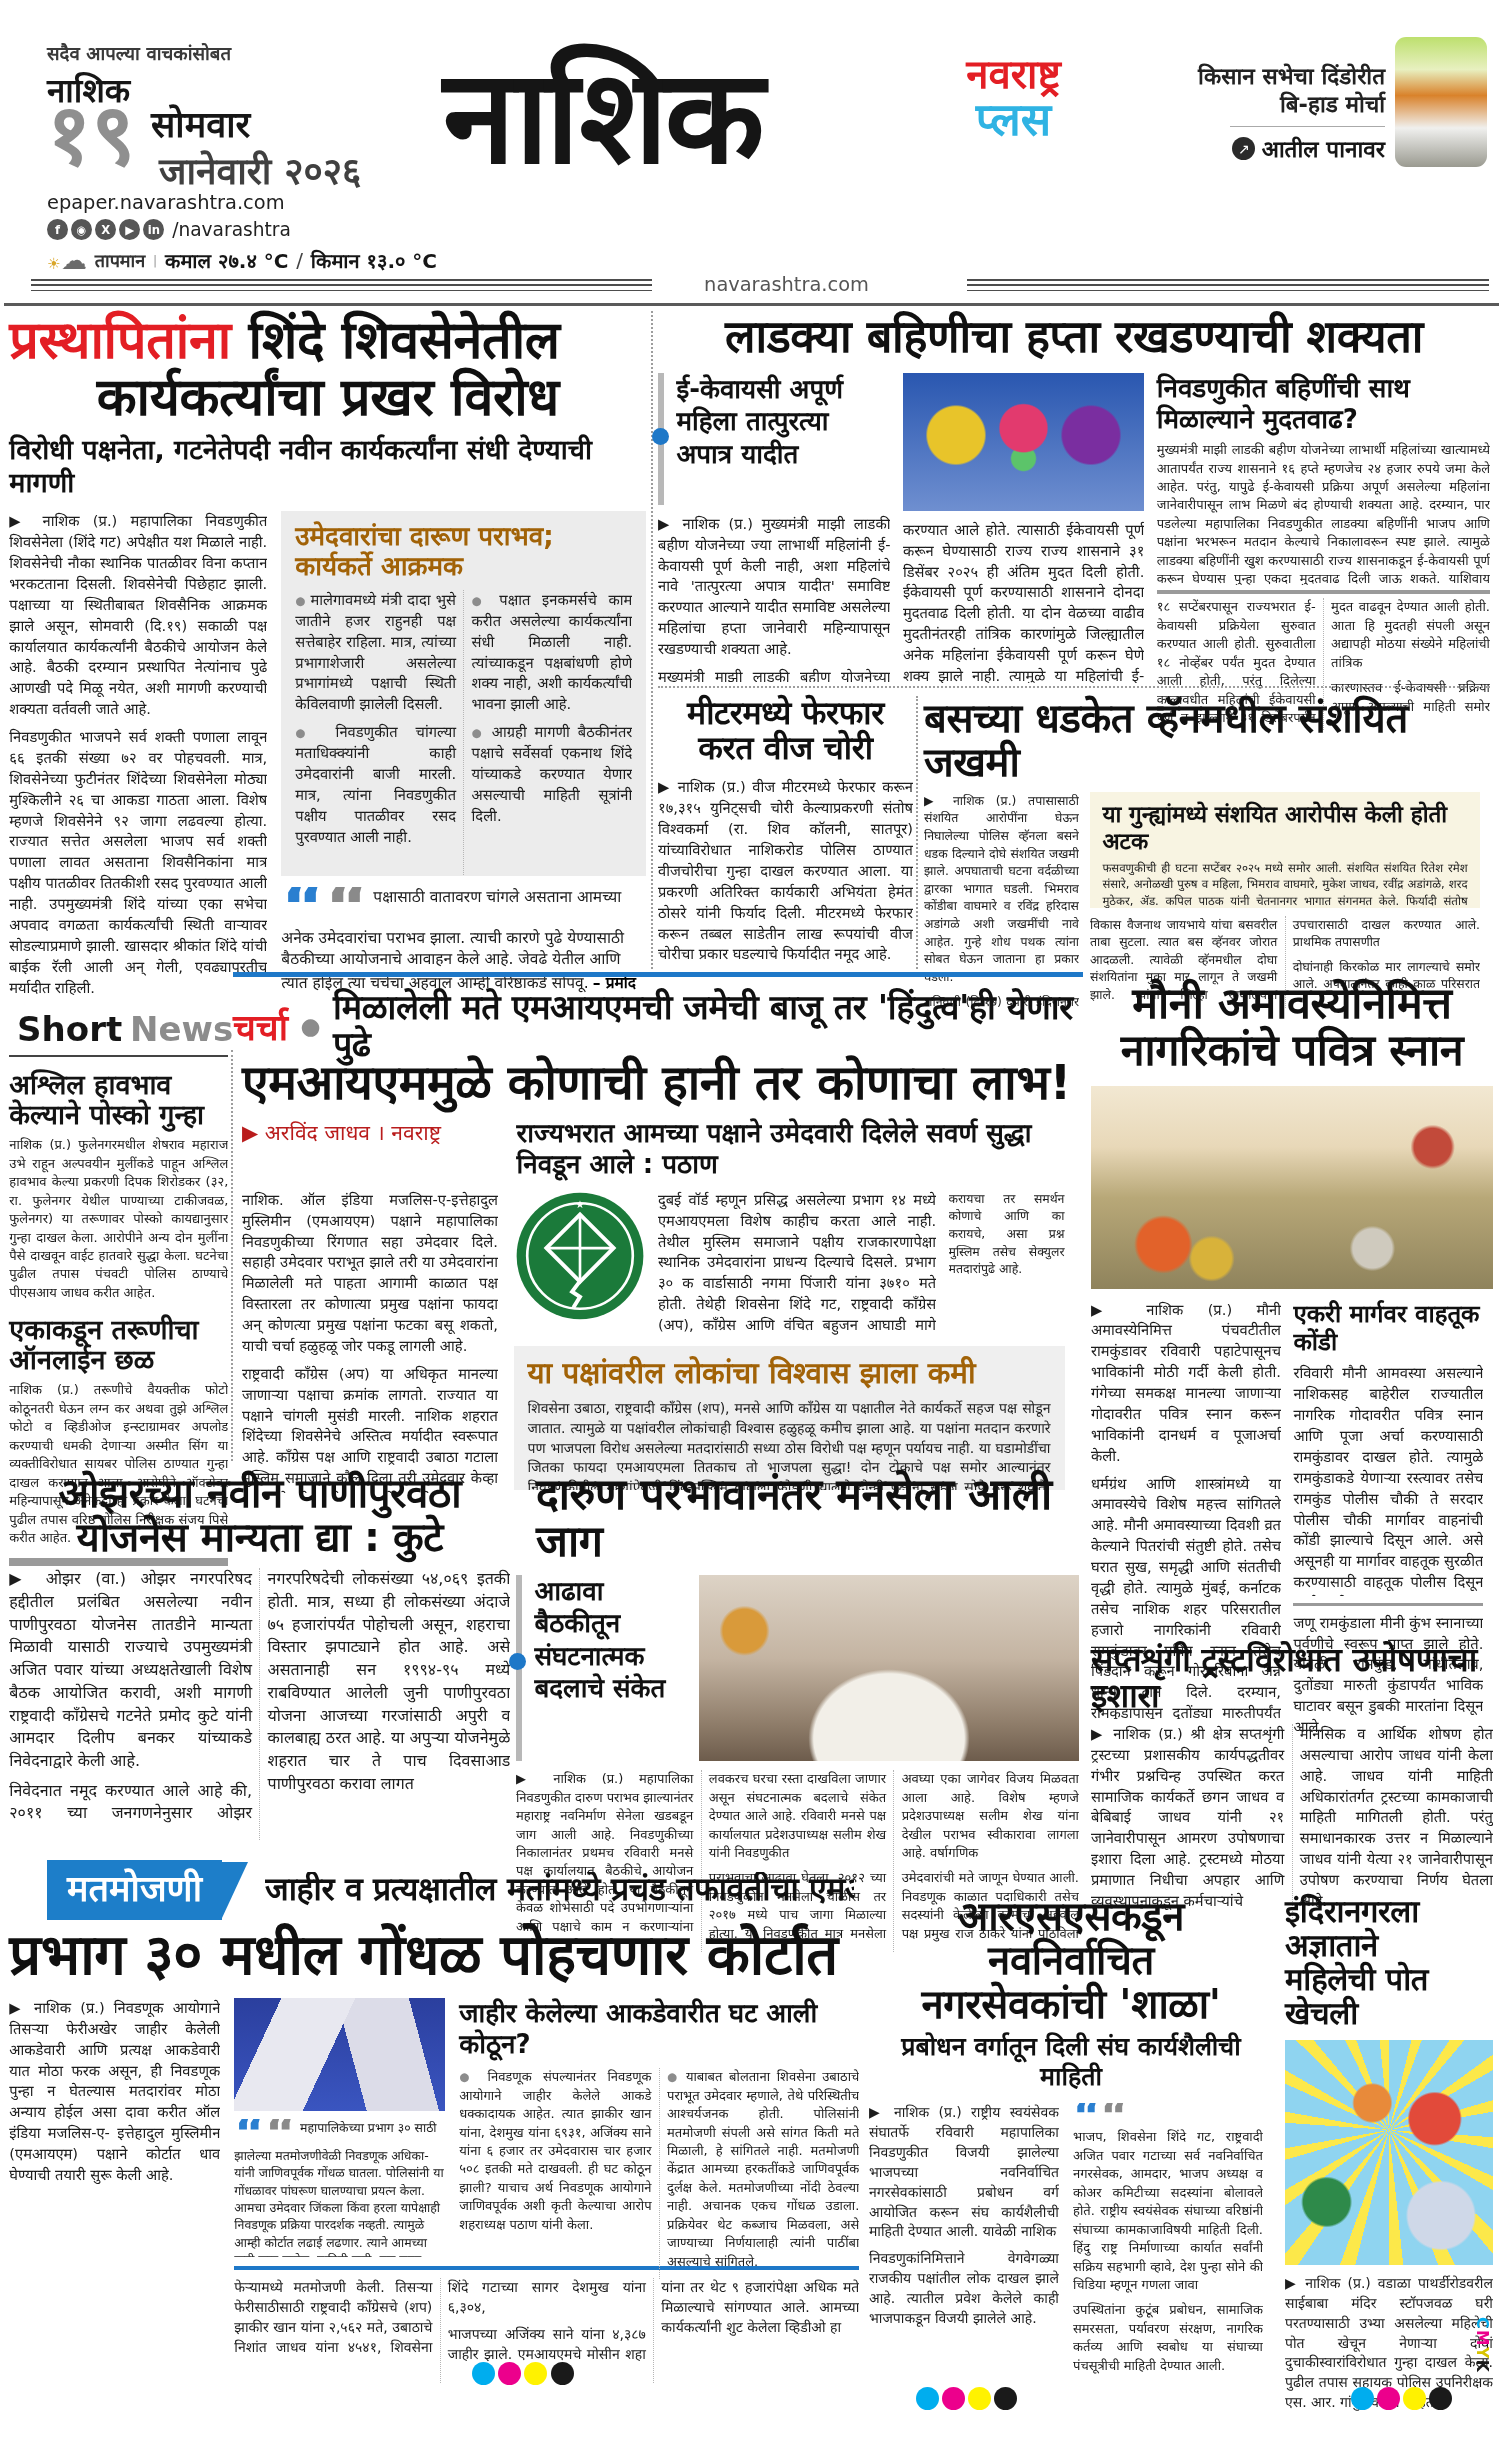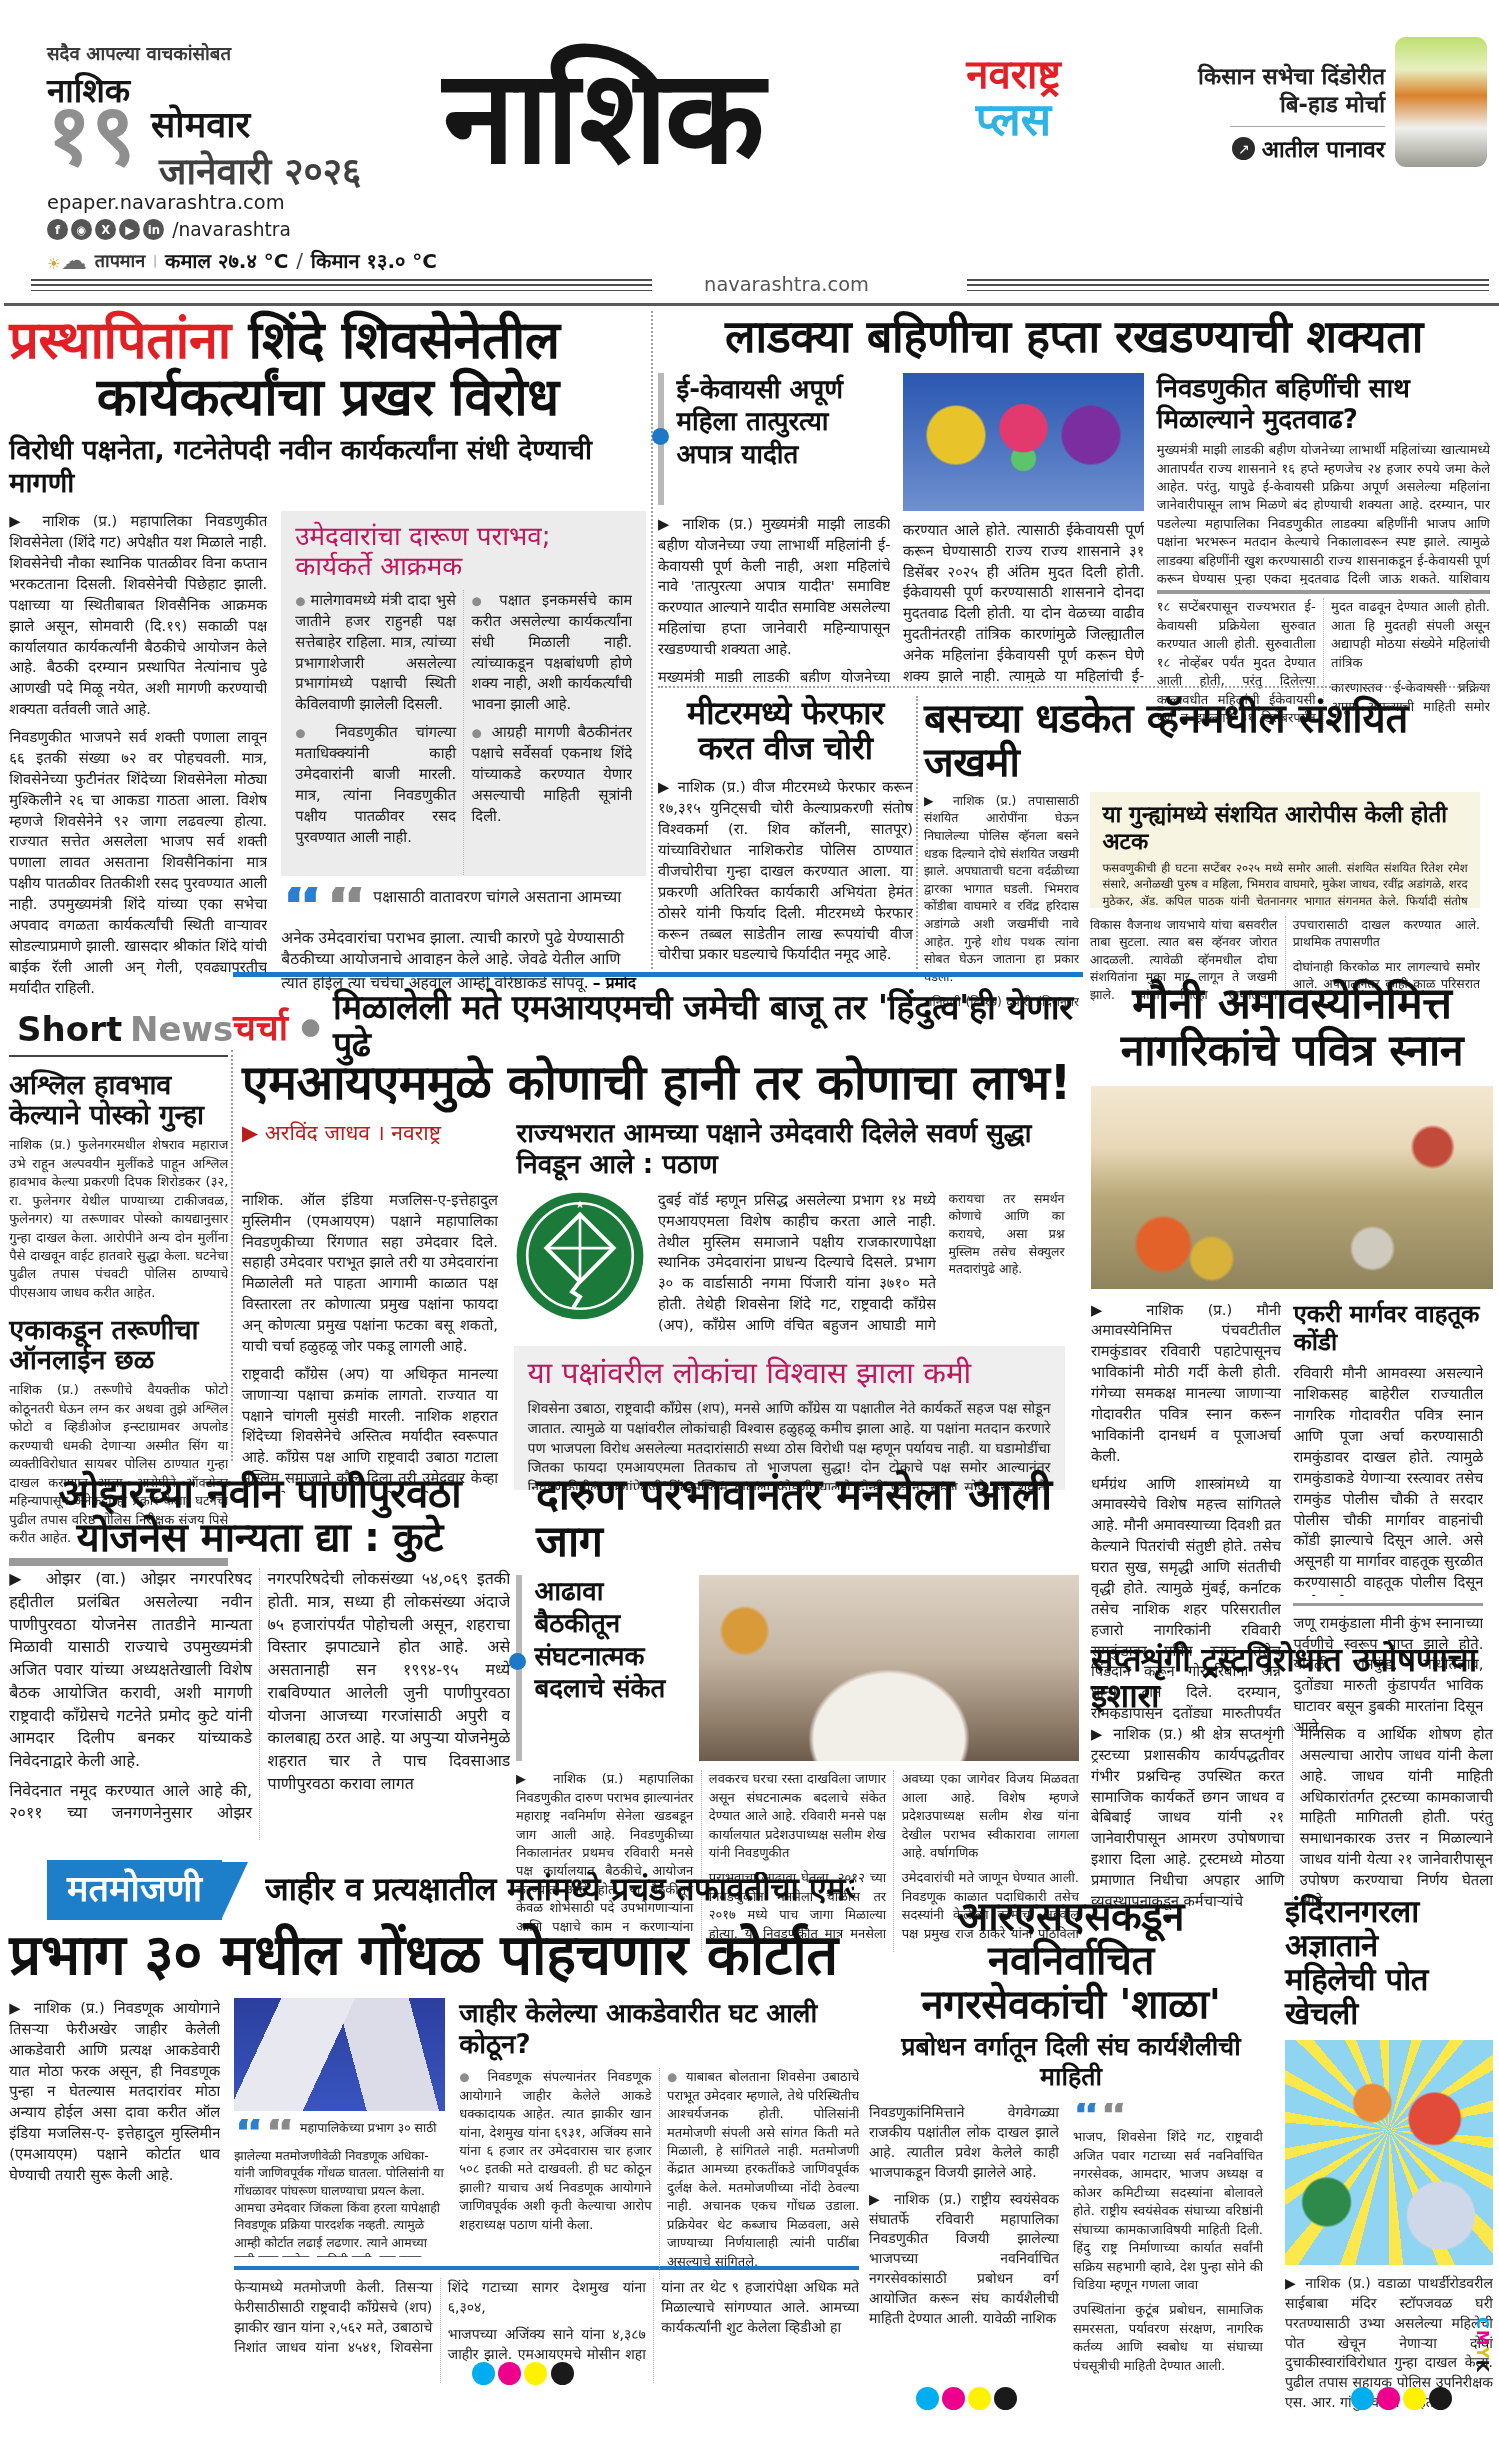--- a/index.html
+++ b/index.html
@@ -9,21 +9,21 @@
   .abs { position:absolute; }
   .hl { font-weight:bold; color:#101010; line-height:1.1; letter-spacing:-0.4px; }
   .center { text-align:center; }
   .body-txt { font-size:14.7px; line-height:1.42; text-align:justify; color:#1c1c1c; overflow:hidden; }
   .body-txt p { margin:0 0 7px; }
   .cols2 { column-count:2; column-gap:15.5px; column-rule:0.8px dotted #b5b5b5; }
   .cols3 { column-count:3; column-gap:15.5px; column-rule:0.8px dotted #b5b5b5; }
   .bullets p::before { content:"● "; color:#8c8c8c; font-size:11.6px; }
   .graybox { background:#ececec; padding:11px 14px; }
   .creambox { background:#f8f4e2; padding:9.3px 12.4px; }
-  .boxtitle { font-weight:normal; font-size:24px; color:#be185d; margin-bottom:7.8px; line-height:1.15; }
+  .boxtitle { font-weight:bold; font-size:24px; color:#a16207; margin-bottom:7.8px; line-height:1.15; }
   .subhead { font-weight:bold; color:#101010; line-height:1.2; }
   .dotted-v { border-left:2.3px dotted #9d9d9d; }
   .dotted-h { border-top:2.3px dotted #9d9d9d; }
   .rule-blue { background:#1e78c8; }
   .rule-gray { background:#9a9a9a; }
   .side-note { border-left:6.2px solid #b8b8b8; padding-left:12.4px; font-weight:bold; line-height:1.25; position:relative; color:#111; }
   .side-dot { position:absolute; left:-11.6px; top:42%; width:17px; height:17px; border-radius:50%; background:#1e78c8; }
   .qmark { font-size:67px; line-height:0.6; font-weight:bold; display:inline-block; vertical-align:top; }
   .qblue { color:#2a7fd0; } .qgray { color:#8a8a8a; }
   .quote-txt { font-size:15.5px; line-height:1.4; color:#1c1c1c; text-align:justify; }
@@ -368,22 +368,22 @@
   </div>
 
   <div class="abs" style="left:869px;top:1894px;width:404px;height:516px;">
     <div class="hl center" style="font-size:40px;">
       <div>आरएसएसकडून नवनिर्वाचित</div>
       <div>नगरसेवकांची 'शाळा'</div>
     </div>
     <div class="subhead center" style="font-size:25px;margin-top:6.2px;">प्रबोधन वर्गातून दिली संघ कार्यशैलीची माहिती</div>
     <div style="display:flex;gap:14px;margin-top:11px;height:326px;">
       <div class="body-txt" style="width:190px;height:100%;font-size:14px;">
+          <p>▶ नाशिक (प्र.) राष्ट्रीय स्वयंसेवक संघातर्फे रविवारी महापालिका निवडणुकीत विजयी झालेल्या भाजपच्या नवनिर्वाचित नगरसेवकांसाठी प्रबोधन वर्ग आयोजित करून संघ कार्यशैलीची माहिती देण्यात आली. यावेळी नाशिक</p>
           <p>निवडणुकांनिमित्ताने वेगवेगळ्या राजकीय पक्षांतील लोक दाखल झाले आहे. त्यातील प्रवेश केलेले काही भाजपाकडून विजयी झालेले आहे.</p>
-          <p>▶ नाशिक (प्र.) राष्ट्रीय स्वयंसेवक संघातर्फे रविवारी महापालिका निवडणुकीत विजयी झालेल्या भाजपच्या नवनिर्वाचित नगरसेवकांसाठी प्रबोधन वर्ग आयोजित करून संघ कार्यशैलीची माहिती देण्यात आली. यावेळी नाशिक</p>
         </div>
       <div style="width:190px;height:100%;overflow:hidden;">
         <span class="qmark qblue" style="font-size:42px;">“</span><span class="qmark qgray" style="font-size:42px;">“</span>
         <div class="body-txt" style="font-size:13px;">
             <p>भाजप, शिवसेना शिंदे गट, राष्ट्रवादी अजित पवार गटाच्या सर्व नवनिर्वाचित नगरसेवक, आमदार, भाजप अध्यक्ष व कोअर कमिटीच्या सदस्यांना बोलावले होते. राष्ट्रीय स्वयंसेवक संघाच्या वरिष्ठांनी संघाच्या कामकाजाविषयी माहिती दिली. हिंदु राष्ट्र निर्माणाच्या कार्यात सर्वांनी सक्रिय सहभागी व्हावे, देश पुन्हा सोने की चिडिया म्हणून गणला जावा</p>
             <p>उपस्थितांना कुटूंब प्रबोधन, सामाजिक समरसता, पर्यावरण संरक्षण, नागरिक कर्तव्य आणि स्वबोध या संघाच्या पंचसूत्रीची माहिती देण्यात आली.</p>
           </div>
       </div>
     </div>
     <div style="position:absolute;left:47px;bottom:-3.1px;">

